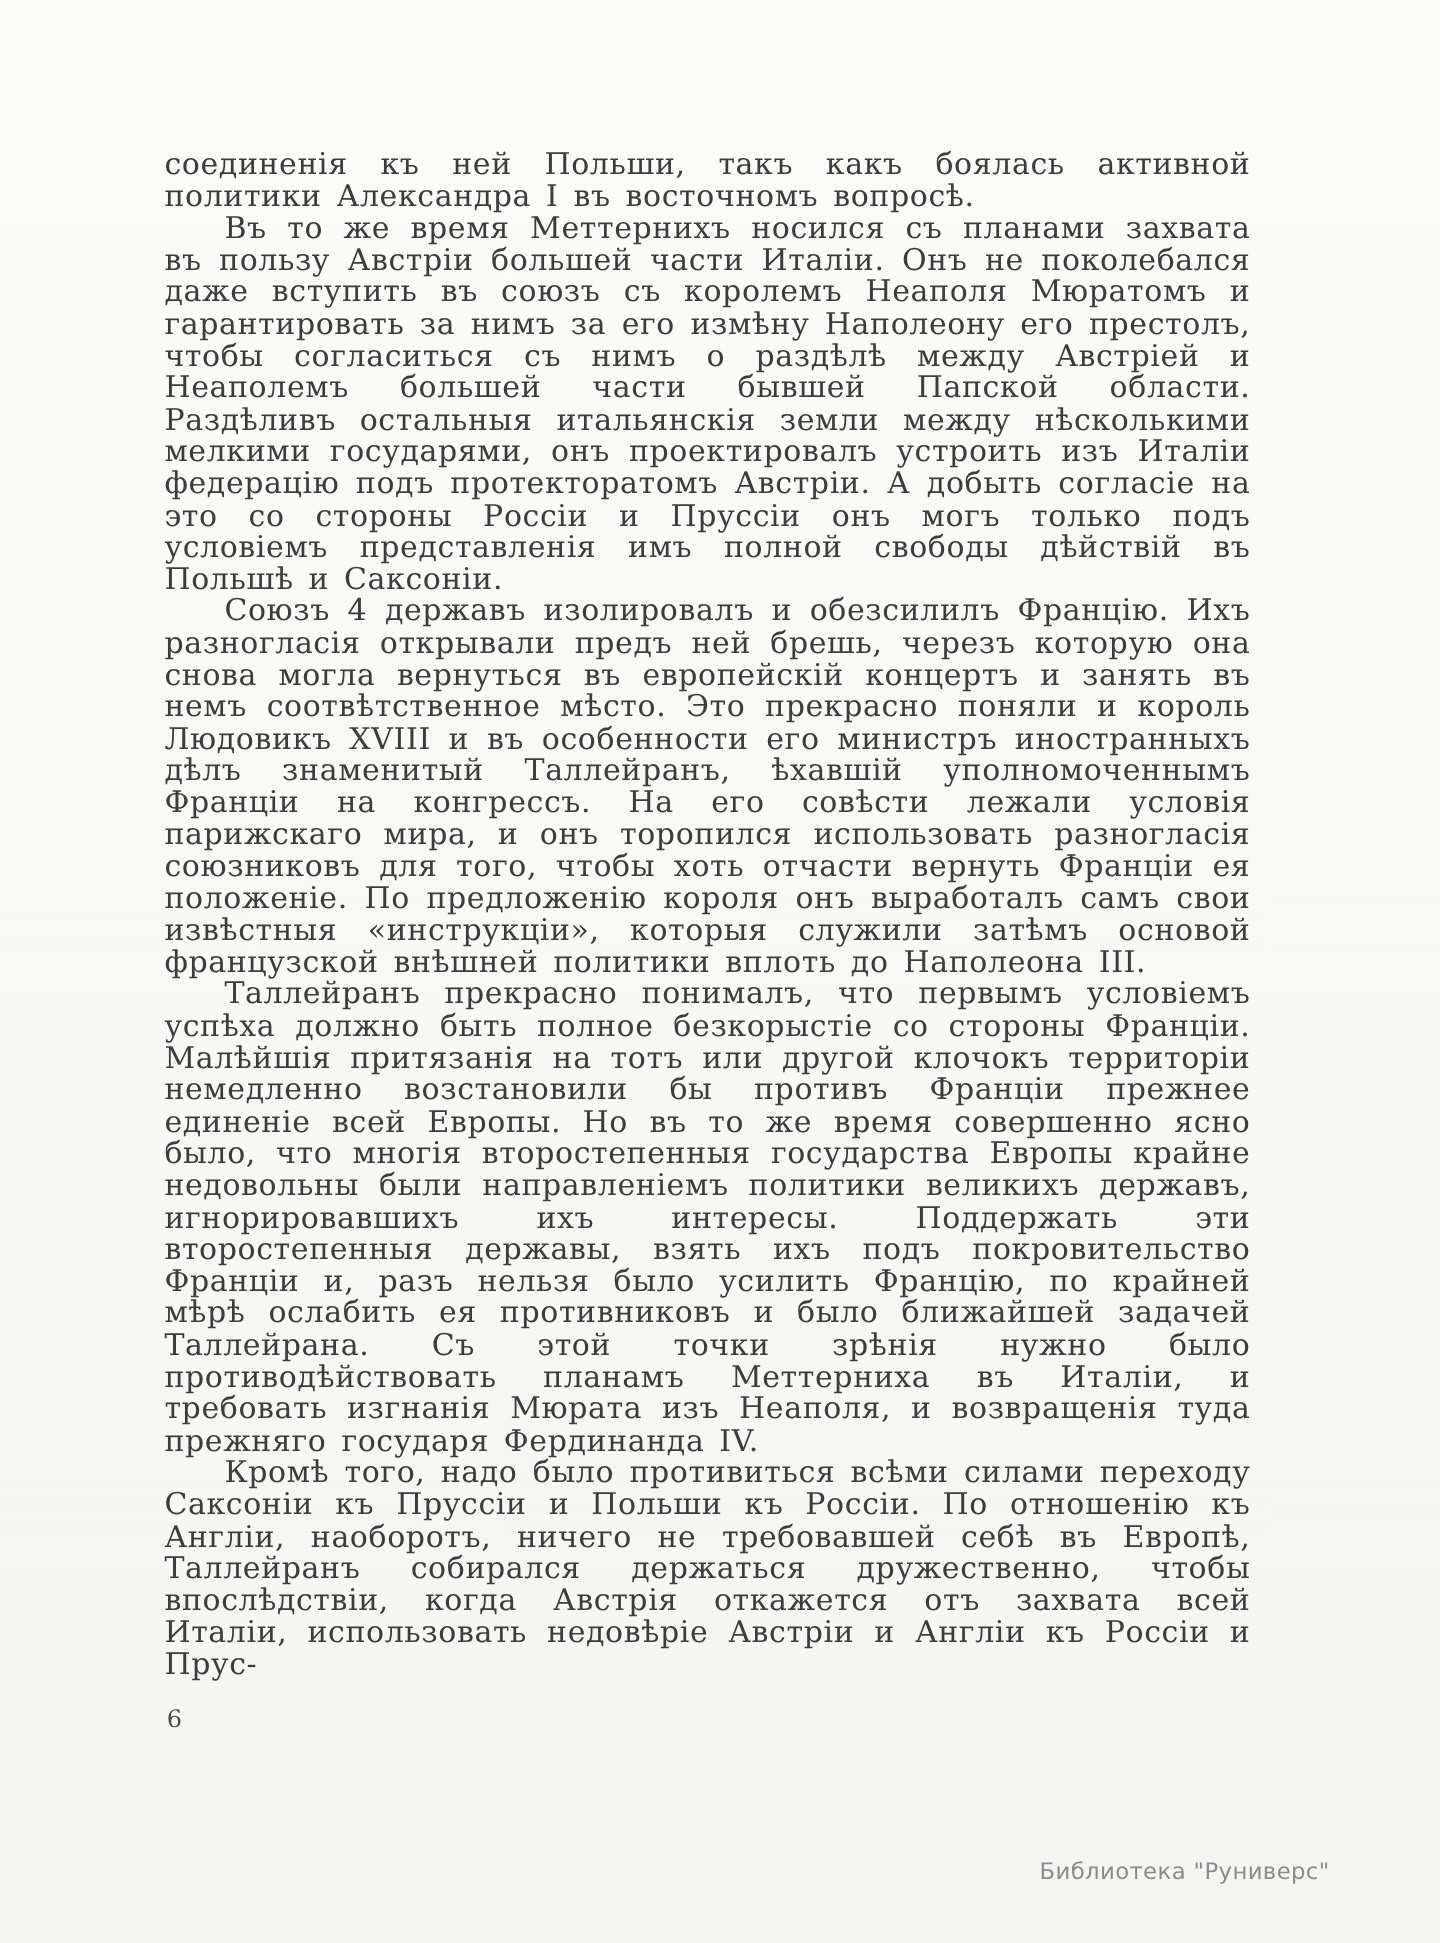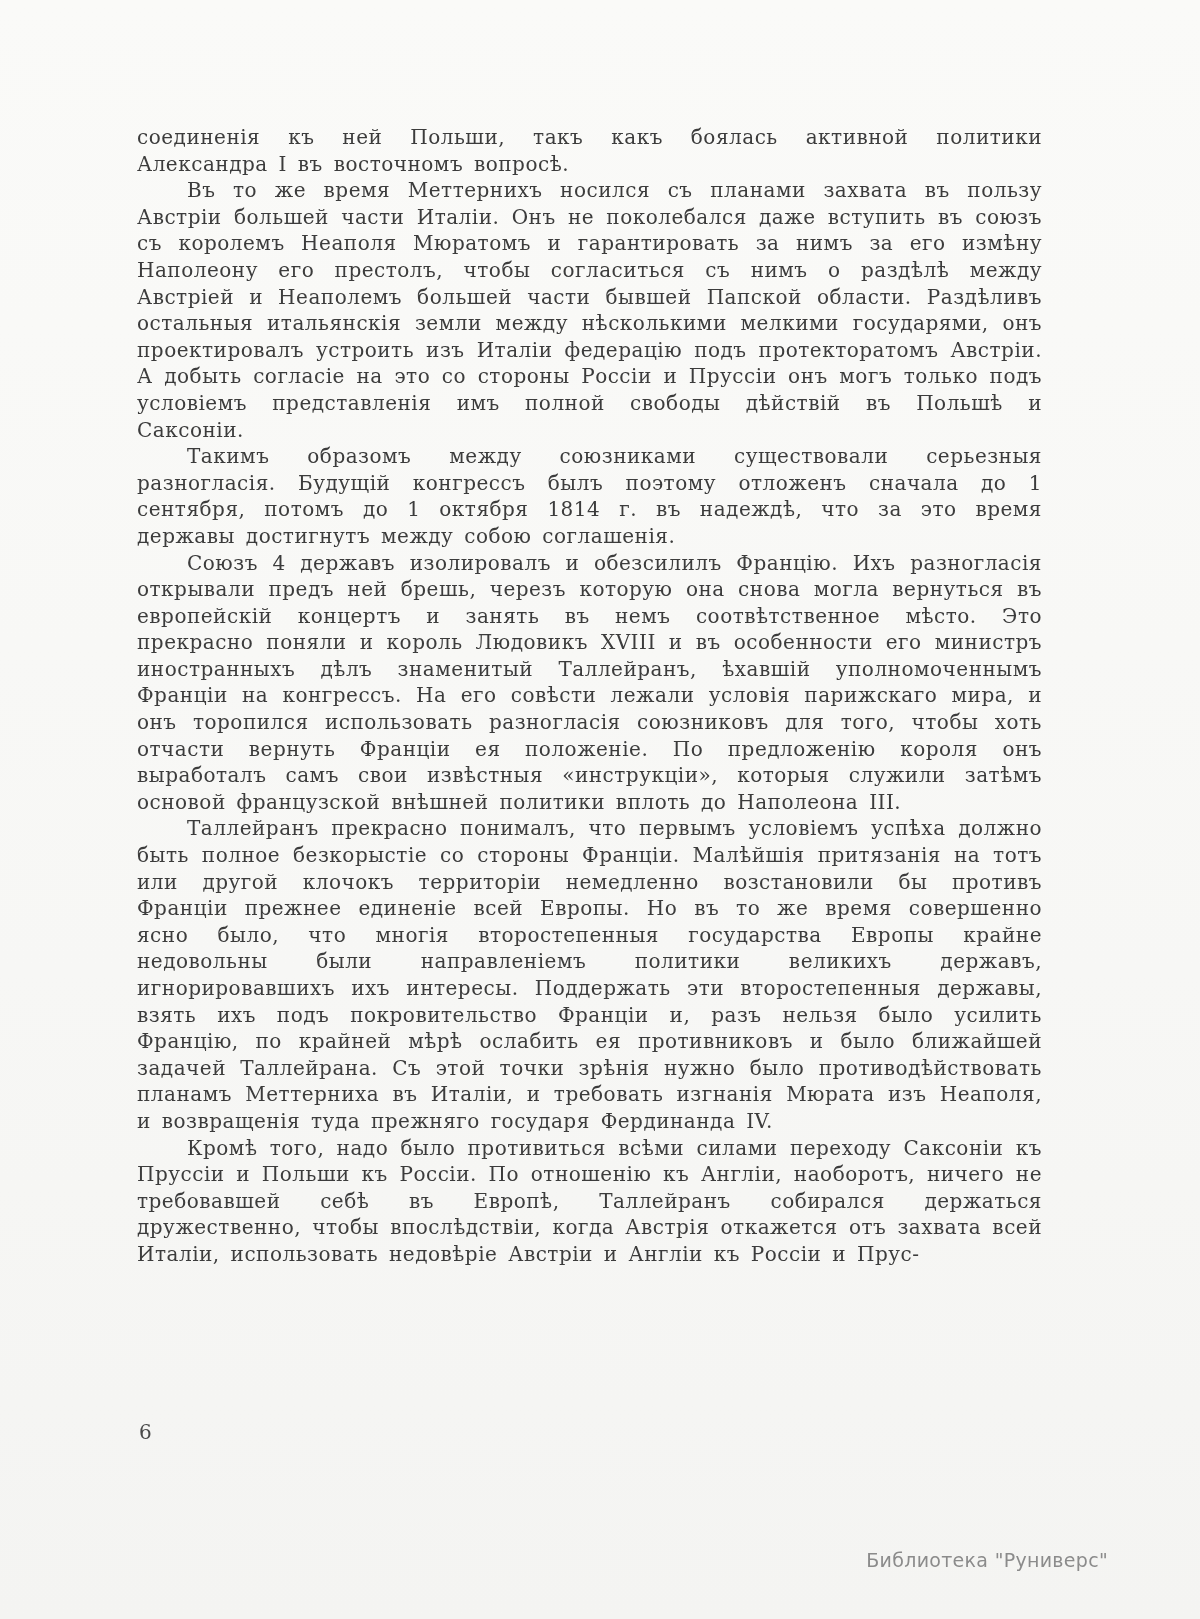--- a/index.html
+++ b/index.html
@@ -22,21 +22,21 @@
   .text-block {
     position: absolute;
     left: 137px;
     top: 124px;
     width: 905px;
   }
   .text-block p {
     margin: 0;
     text-align: justify;
     text-indent: 50px;
-    font-size: 20px;
+    font-size: 25px;
     line-height: 26.6px;
     color: #3c3c3c;
     letter-spacing: 0.5px;
     word-spacing: 4px;
   }
   .text-block p.continuation {
     text-indent: 0;
   }
   .page-number {
     position: absolute;
@@ -56,20 +56,19 @@
     font-family: "DejaVu Sans", sans-serif;
   }
 </style>
 </head>
 <body>
 
 <div class="page">
   <div class="text-block">
     <p class="continuation">соединенія къ ней Польши, такъ какъ боялась активной политики Александра I въ восточномъ вопросѣ.</p>
     <p>Въ то же время Меттернихъ носился съ планами захвата въ пользу Австріи большей части Италіи. Онъ не поколебался даже вступить въ союзъ съ королемъ Неаполя Мюратомъ и гарантировать за нимъ за его измѣну Наполеону его престолъ, чтобы согласиться съ нимъ о раздѣлѣ между Австріей и Неаполемъ большей части бывшей Папской области. Раздѣливъ остальныя итальянскія земли между нѣсколькими мелкими государями, онъ проектировалъ устроить изъ Италіи федерацію подъ протекторатомъ Австріи. А добыть согласіе на это со стороны Россіи и Пруссіи онъ могъ только подъ условіемъ представленія имъ полной свободы дѣйствій въ Польшѣ и Саксоніи.</p>
-    <p>Такимъ образомъ между союзниками существовали серьезныя разногласія. Будущій конгрессъ былъ поэтому отложенъ сначала до 1 сентября, потомъ до 1 октября 1814 г. въ надеждѣ, что за это время державы достигнутъ между собою соглашенія.</p>
     <p>Союзъ 4 державъ изолировалъ и обезсилилъ Францію. Ихъ разногласія открывали предъ ней брешь, черезъ которую она снова могла вернуться въ европейскій концертъ и занять въ немъ соотвѣтственное мѣсто. Это прекрасно поняли и король Людовикъ XVIII и въ особенности его министръ иностранныхъ дѣлъ знаменитый Таллейранъ, ѣхавшій уполномоченнымъ Франціи на конгрессъ. На его совѣсти лежали условія парижскаго мира, и онъ торопился использовать разногласія союзниковъ для того, чтобы хоть отчасти вернуть Франціи ея положеніе. По предложенію короля онъ выработалъ самъ свои извѣстныя «инструкціи», которыя служили затѣмъ основой французской внѣшней политики вплоть до Наполеона III.</p>
     <p>Таллейранъ прекрасно понималъ, что первымъ условіемъ успѣха должно быть полное безкорыстіе со стороны Франціи. Малѣйшія притязанія на тотъ или другой клочокъ территоріи немедленно возстановили бы противъ Франціи прежнее единеніе всей Европы. Но въ то же время совершенно ясно было, что многія второстепенныя государства Европы крайне недовольны были направленіемъ политики великихъ державъ, игнорировавшихъ ихъ интересы. Поддержать эти второстепенныя державы, взять ихъ подъ покровительство Франціи и, разъ нельзя было усилить Францію, по крайней мѣрѣ ослабить ея противниковъ и было ближайшей задачей Таллейрана. Съ этой точки зрѣнія нужно было противодѣйствовать планамъ Меттерниха въ Италіи, и требовать изгнанія Мюрата изъ Неаполя, и возвращенія туда прежняго государя Фердинанда IV.</p>
     <p>Кромѣ того, надо было противиться всѣми силами переходу Саксоніи къ Пруссіи и Польши къ Россіи. По отношенію къ Англіи, наоборотъ, ничего не требовавшей себѣ въ Европѣ, Таллейранъ собирался держаться дружественно, чтобы впослѣдствіи, когда Австрія откажется отъ захвата всей Италіи, использовать недовѣріе Австріи и Англіи къ Россіи и Прус-</p>
   </div>
   <div class="page-number">6</div>
   <div class="watermark">Библиотека "Руниверс"</div>
 </div>
 
 </body></html>

